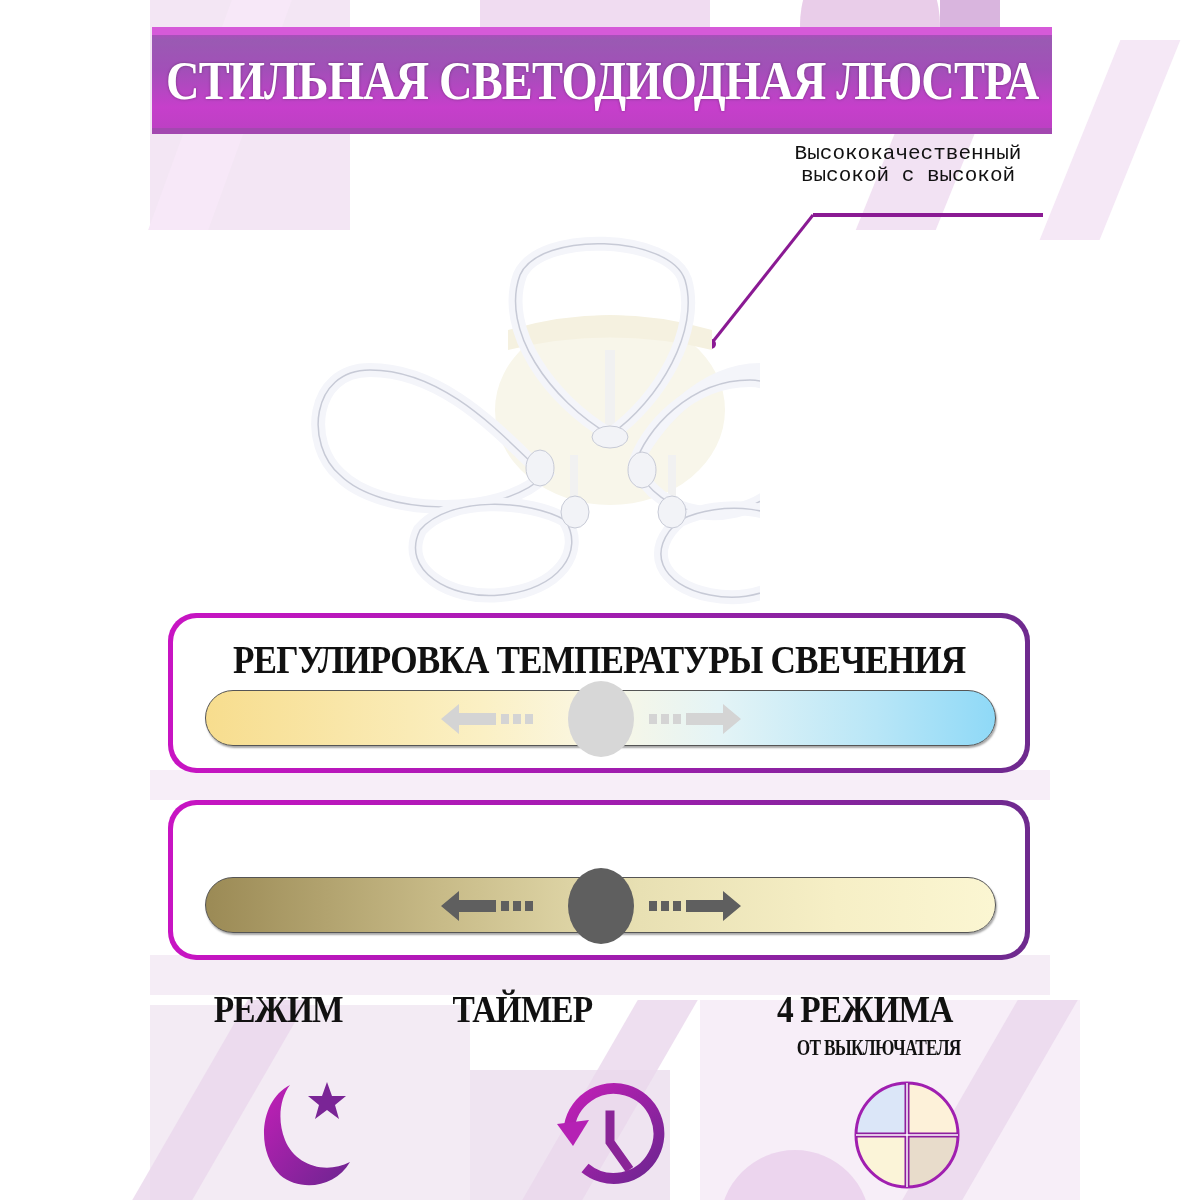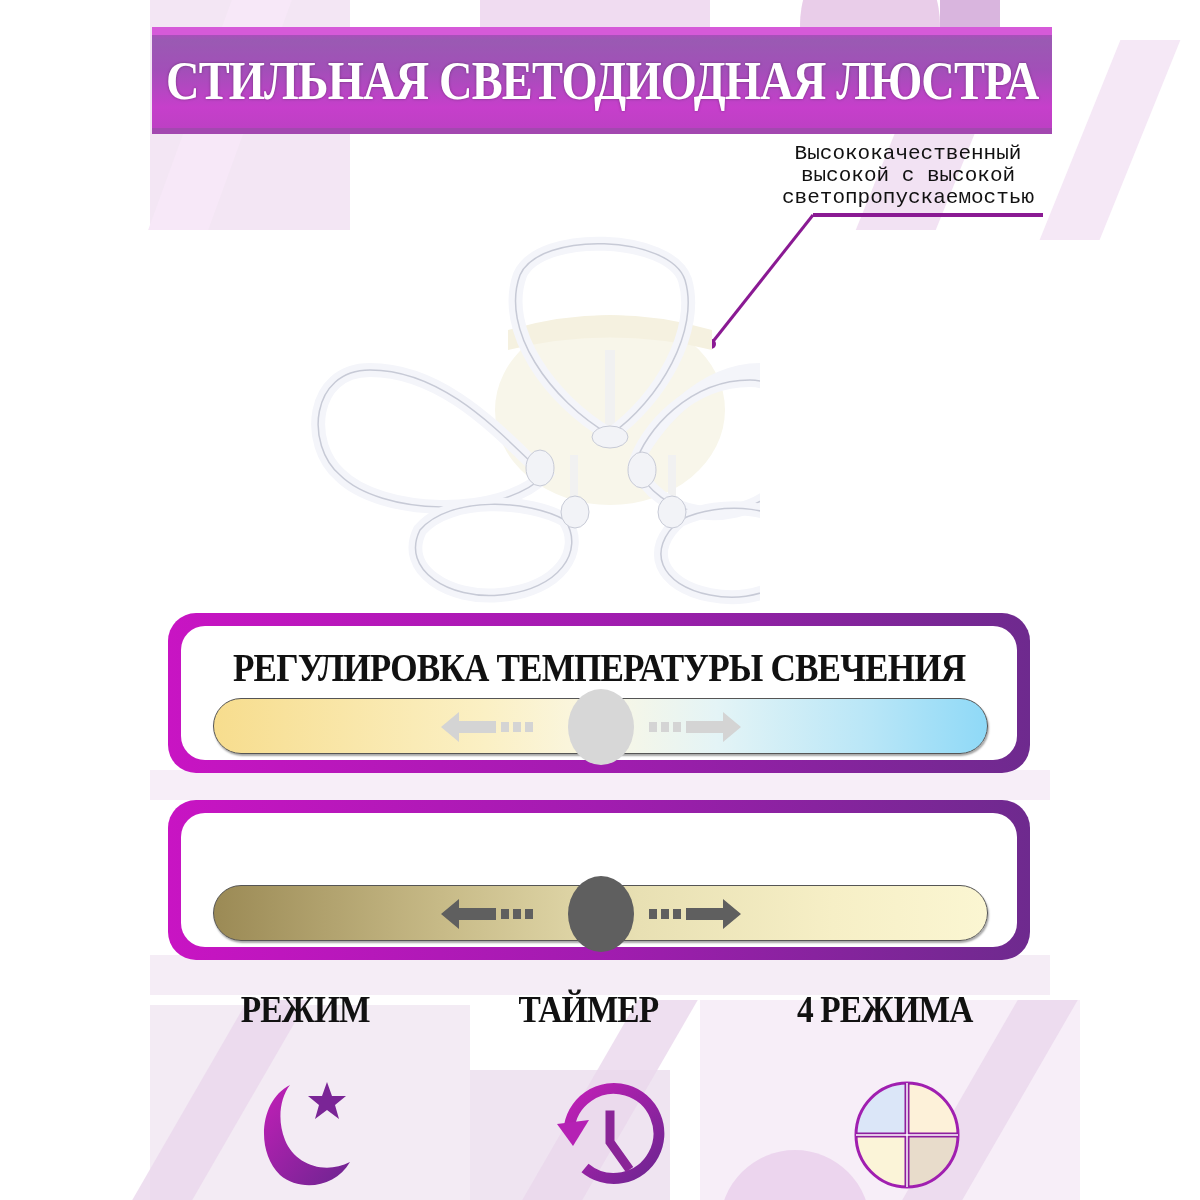--- a/index.html
+++ b/index.html
@@ -47,21 +47,21 @@
   }
   .annotation span { display:block; text-align:center; }
   .callout-line { position:absolute; left:0; top:0; }
 
   
   .chandelier { position:absolute; left:300px; top:230px; width:460px; height:380px; }
 
   
   .card {
     position:absolute; left:168px; width:862px;
-    border-radius:28px; padding:13px;
+    border-radius:28px; padding:5px;
     background:linear-gradient(90deg,#c814c3 0%,#a21cb0 50%,#6e2a8e 100%);
   }
   .card-inner {
     width:100%; height:100%; background:#ffffff; border-radius:24px; position:relative;
   }
   .card-1 { top:613px; height:160px; }
   .card-2 { top:800px; height:160px; }
   .card-title {
     position:absolute; left:0; right:0; top:18px; text-align:center;
     font-family:"Liberation Serif","DejaVu Serif",serif; font-weight:bold; font-size:40px;
@@ -78,21 +78,21 @@
     position:absolute; left:50%; top:-10px; width:66px; height:76px; margin-left:-33px;
     border-radius:50%;
   }
   .knob-light { background:#d7d7d7; }
   .knob-dark { background:#5f5f5f; }
   .arrow { position:absolute; top:13px; width:120px; height:30px; }
   .arrow-l { left:calc(50% - 160px); }
   .arrow-r { left:calc(50% + 40px); }
 
   
-  .feature { position:absolute; top:990px; text-align:center; font-family:"Liberation Serif","DejaVu Serif",serif; font-weight:bold; color:#111; }
+  .feature { position:absolute; top:990px; font-family:"Liberation Serif","DejaVu Serif",serif; font-weight:bold; color:#111; }
   .feature .l1, .feature .l2 { display:block; white-space:nowrap; letter-spacing:-1px; }
   .f1 { left:205px; width:200px; }
   .f2 { left:443px; width:290px; }
   .f3 { left:765px; width:240px; }
   .feature .big { font-size:38px; line-height:38px; }
   .feature .big .s { display:inline-block; transform:scaleX(0.88); }
   .feature .small { font-size:24px; line-height:38px; }
   .feature .small .s { display:inline-block; transform:scaleX(0.72); }
   .feat-icon { position:absolute; top:1080px; }
   .i1 { left:255px; width:100px; height:110px; }
@@ -121,21 +121,20 @@
 
 <div class="title-banner">
   <div class="stripe"></div>
   <div class="stripe b"></div>
   <div class="title-text">СТИЛЬНАЯ СВЕТОДИОДНАЯ ЛЮСТРА</div>
 </div>
 
 <div class="annotation">
   <span>Высококачественный</span>
   <span>высокой с высокой</span>
-  <span>светопропускаемостью</span>
 </div>
 
 <svg class="callout-line" width="1200" height="400">
   <line x1="813" y1="215" x2="1043" y2="215" stroke="#8a1a93" stroke-width="4"></line>
   <line x1="813" y1="215" x2="711" y2="344" stroke="#8a1a93" stroke-width="3"></line>
   <circle cx="711" cy="344" r="5" fill="#8a1a93"></circle>
 </svg>
 
 <svg class="chandelier" viewBox="0 0 460 380">
   <defs>
@@ -216,20 +215,21 @@
 </div>
 
 <div class="feature f1">
   <span class="l1 big"><span class="s">РЕЖИМ</span></span>
 </div>
 <div class="feature f2">
   <span class="l1 big"><span class="s">ТАЙМЕР</span></span>
 </div>
 <div class="feature f3">
   <span class="l1 big"><span class="s">4 РЕЖИМА</span></span>
+  <span class="l2 small"><span class="s">ОТ ВЫКЛЮЧАТЕЛЯ</span></span>
 </div>
 
 <svg class="feat-icon i1" viewBox="0 0 100 110">
   <defs>
     <linearGradient id="pg1" x1="0" y1="0" x2="1" y2="1">
       <stop offset="0" stop-color="#c21fb7"></stop>
       <stop offset="1" stop-color="#6c2590"></stop>
     </linearGradient>
   </defs>
   <path d="M35 5 C5 20 0 70 25 95 C45 112 80 108 95 82 C70 95 40 85 30 60 C22 40 25 18 35 5 Z" fill="url(#pg1)"></path>

